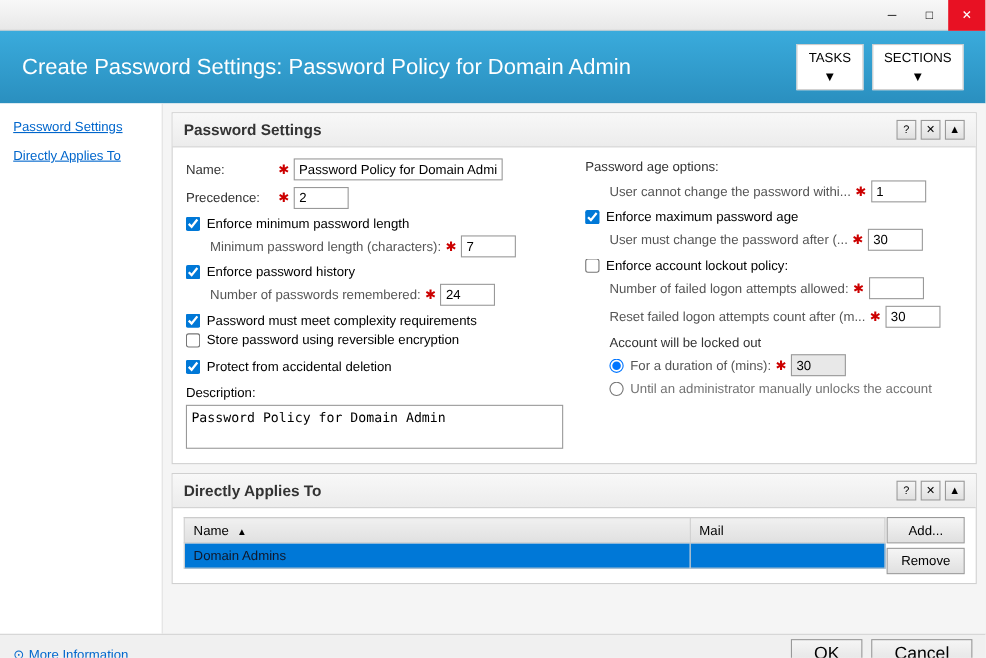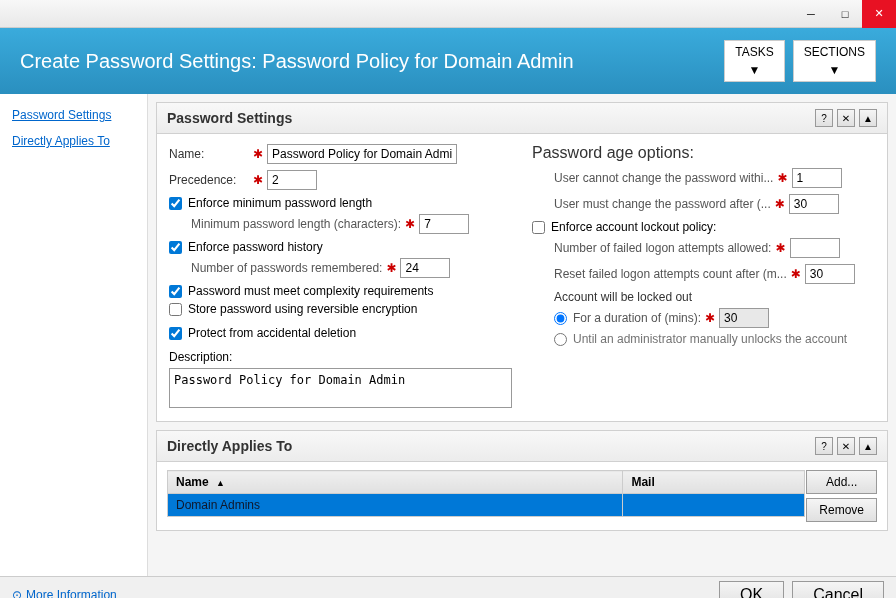--- a/index.html
+++ b/index.html
@@ -185,21 +185,21 @@
 
     
     .panel-two-col {
       display: flex;
       gap: 20px;
     }
     .col-left { flex: 1; }
     .col-right { flex: 1; }
 
     .col-right-title {
-      font-size: 16px;
+      font-size: 12px;
       color: #333;
       margin-bottom: 6px;
     }
 
     
     .desc-box {
       border: 1px solid #999;
       width: 100%;
       height: 40px;
       padding: 4px;
@@ -211,21 +211,21 @@
     
     .dat-table {
       width: 100%;
       border-collapse: collapse;
     }
     .dat-table th {
       background: linear-gradient(to bottom, #f0f0f0, #e0e0e0);
       border: 1px solid #ccc;
       padding: 4px 8px;
       text-align: left;
-      font-weight: bold;
+      font-weight: normal;
       font-size: 12px;
     }
     .dat-table td {
       border: 1px solid #ccc;
       padding: 4px 8px;
       font-size: 12px;
     }
     .dat-row-selected td {
       background: #0078d7;
       color: #0f172a;
@@ -419,20 +419,24 @@
 
           <div class="col-right">
             <div class="col-right-title">Password age options:</div>
 
             <div class="sub-row">
               <span>User cannot change the password withi...</span>
               <span class="required-star">✱</span>
               <input class="form-input form-input-narrow" type="text" value="1" style="">
             </div>
 
+            <div class="checkbox-row">
+              <input type="checkbox" checked="" style="">
+              <span>Enforce maximum password age</span>
+            </div>
             <div class="sub-row">
               <span>User must change the password after (...</span>
               <span class="required-star">✱</span>
               <input class="form-input form-input-narrow" type="text" value="30" style="">
             </div>
 
             <div class="checkbox-row">
               <input type="checkbox" style="">
               <span>Enforce account lockout policy:</span>
             </div>

